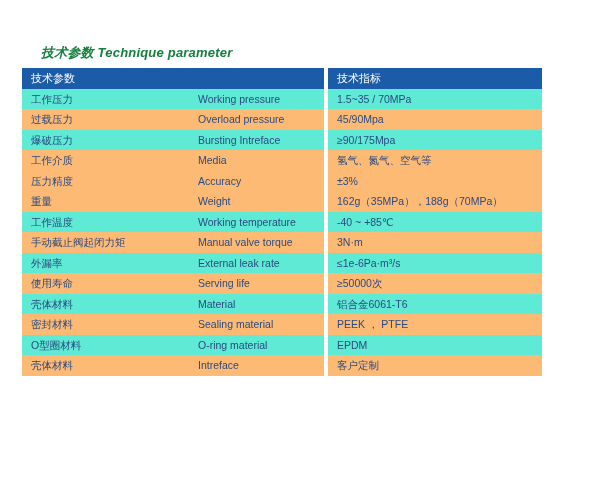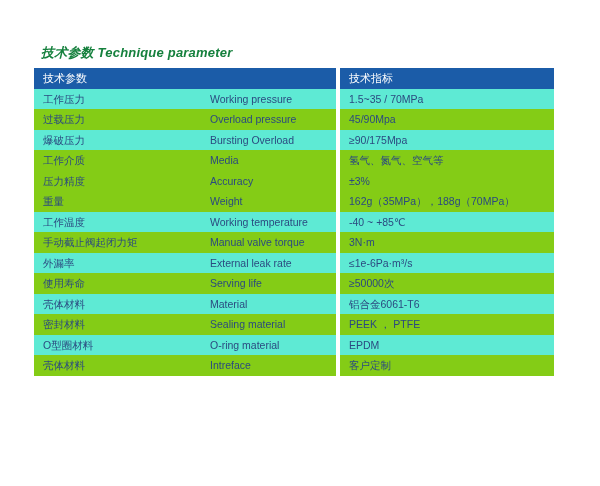--- a/index.html
+++ b/index.html
@@ -28,21 +28,21 @@
     top: 44px;
     font-size: 13px;
     font-weight: bold;
     font-style: italic;
     color: #15803d;
     letter-spacing: 0.2px;
     white-space: nowrap;
   }
   .spec-table {
     position: absolute;
-    left: 34px;
+    left: 22px;
     top: 68px;
     width: 520px;
     border-collapse: separate;
     border-spacing: 0;
     table-layout: fixed;
   }
   .spec-table tr {
     height: 20.5px;
   }
   .spec-table td {
@@ -66,21 +66,21 @@
     color: #ffffff;
     font-size: 11px;
     font-weight: normal;
   }
   .head-row td.col-gap {
     background: #ffffff !important;
   }
 
   
   tr.row-alt td {
-    background: #84cc16;
+    background: #fdba74;
   }
   tr.row-plain td {
     background: #5eead4;
   }
   .cell-cn { color: #2b4a80; }
   .cell-en { color: #2b4a80; }
   .cell-val { color: #2b4a80; }
 </style>
 </head>
 <body>
@@ -111,21 +111,21 @@
           <td class="cell-val">1.5~35 / 70MPa</td>
         </tr>
         <tr class="row-alt">
           <td class="cell-cn">过载压力</td>
           <td class="cell-en">Overload pressure</td>
           <td class="col-gap"></td>
           <td class="cell-val">45/90Mpa</td>
         </tr>
         <tr class="row-plain">
           <td class="cell-cn">爆破压力</td>
-          <td class="cell-en">Bursting Overload</td>
+          <td class="cell-en">Bursting Intreface</td>
           <td class="col-gap"></td>
           <td class="cell-val">≥90/175Mpa</td>
         </tr>
         <tr class="row-alt">
           <td class="cell-cn">工作介质</td>
           <td class="cell-en">Media</td>
           <td class="col-gap"></td>
           <td class="cell-val">氢气、氮气、空气等</td>
         </tr>
         <tr class="row-alt">

